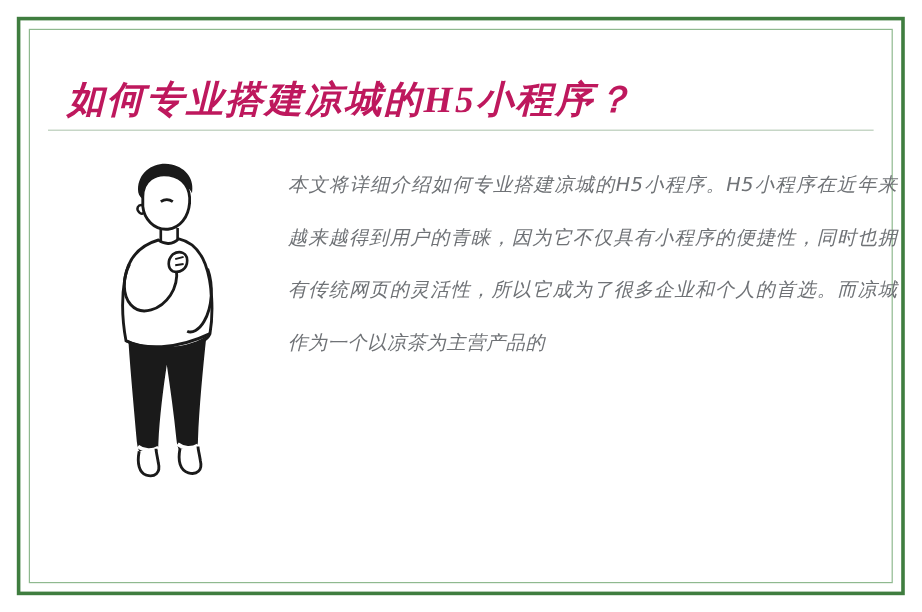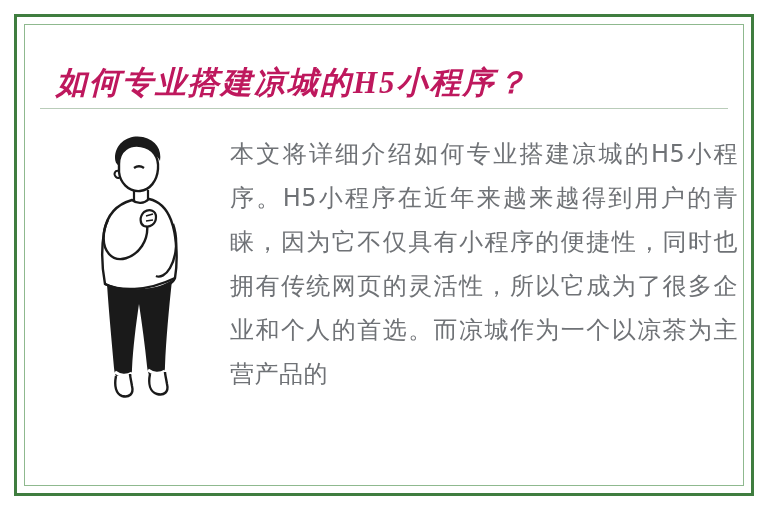--- a/index.html
+++ b/index.html
@@ -58,29 +58,30 @@
     position: absolute;
     left: 40px;
     top: 108px;
     width: 688px;
     height: 1px;
     background: #b9ccb9;
   }
   
   .body-text {
     position: absolute;
-    left: 230px;
+    left: 240px;
     top: 132px;
     width: 508px;
     font-family: "DejaVu Sans", sans-serif;
-    font-size: 24px;
+    font-size: 16px;
     line-height: 44px;
     color: #6f7276;
     letter-spacing: 0.5px;
     text-align: justify;
+    font-style: italic;
   }
   
   .illustration {
     position: absolute;
     left: 74px;
     top: 128px;
     width: 132px;
     height: 290px;
   }
 </style>

